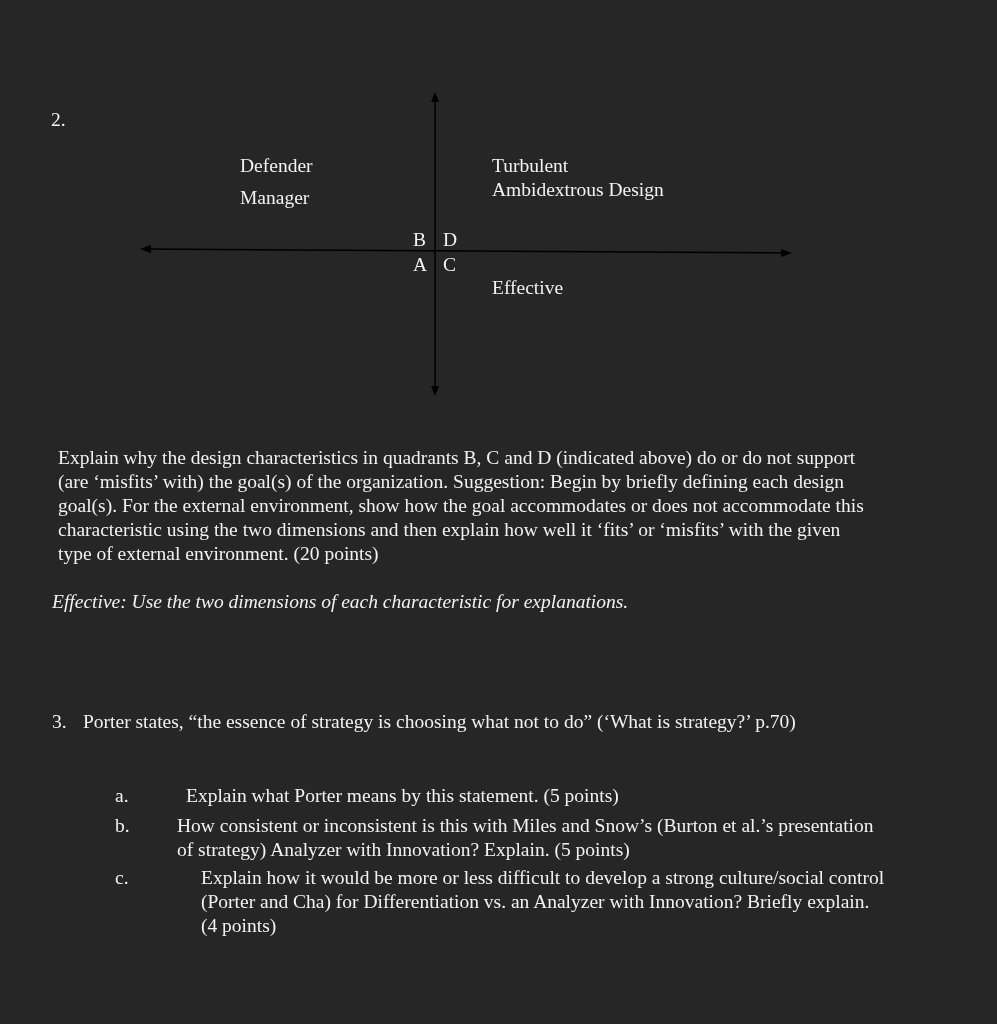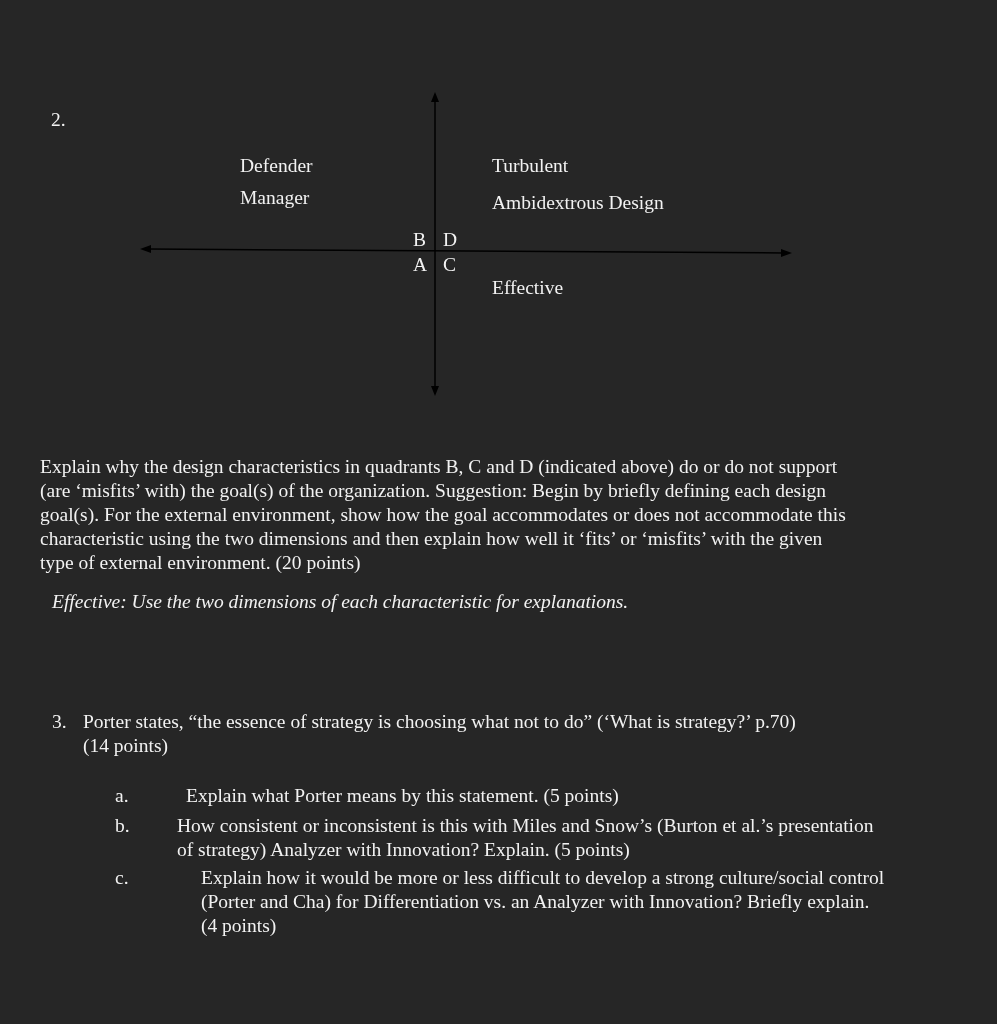--- a/index.html
+++ b/index.html
@@ -32,43 +32,42 @@
 
   <line x1="148" y1="249" x2="784" y2="253" stroke="#000" stroke-width="1.5"></line>
   <polygon points="140,249 151,245 151,253" fill="#000"></polygon>
   <polygon points="792,253 781,249 781,257" fill="#000"></polygon>
 </svg>
 
 <div class="abs txt" style="left:240px; top:154px;">Defender</div>
 <div class="abs txt" style="left:240px; top:178px;margin-top:8px;">Manager</div>
 
 <div class="abs txt" style="left:492px; top:154px;">Turbulent</div>
-<div class="abs txt" style="left:492px; top:191px;">Ambidextrous Design</div>
+<div class="abs txt" style="left:492px; top:178px;">Ambidextrous Design</div>
 
 <div class="abs txt" style="left:413px; top:228px;">B</div>
 <div class="abs txt" style="left:443px; top:228px;">D</div>
 <div class="abs txt" style="left:413px; top:253px;">A</div>
 <div class="abs txt" style="left:443px; top:253px;">C</div>
 
 <div class="abs txt" style="left:492px; top:276px;">Effective</div>
 
-<div class="abs para" style="left:40px; top:446px;margin-top:9px;">
+<div class="abs para" style="left:58px; top:446px;">
   <div class="txt">Explain why the design characteristics in quadrants B, C and D (indicated above) do or do not support</div>
   <div class="txt">(are ‘misfits’ with) the goal(s) of the organization.  Suggestion:  Begin by briefly defining each design</div>
   <div class="txt">goal(s).  For the external environment, show how the goal accommodates or does not accommodate this</div>
   <div class="txt">characteristic using the two dimensions and then explain how well it ‘fits’ or ‘misfits’ with the given</div>
   <div class="txt">type of external environment.  (20 points)</div>
 </div>
 
 <div class="abs txt italic" style="left:52px; top:590px;">Effective:  Use the two dimensions of each characteristic for explanations.</div>
 
 <div class="abs txt" style="left:52px; top:710px;">3.</div>
 <div class="abs para" style="left:83px; top:710px;">
   <div class="txt">Porter states, “the essence of strategy is choosing what not to do” (‘What is strategy?’ p.70)</div>
-  <div class="txt">(14 points)</div>
 </div>
 
 <div class="sub-letter" style="left:115px; top:784px;">a.</div>
 <div class="sub-text" style="left:186px; top:784px;">
   <div class="txt">Explain what Porter means by this statement.  (5 points)</div>
 </div>
 
 <div class="sub-letter" style="left:115px; top:814px;">b.</div>
 <div class="sub-text" style="left:177px; top:814px;">
   <div class="txt">How consistent or inconsistent is this with Miles and Snow’s (Burton et al.’s presentation</div>

